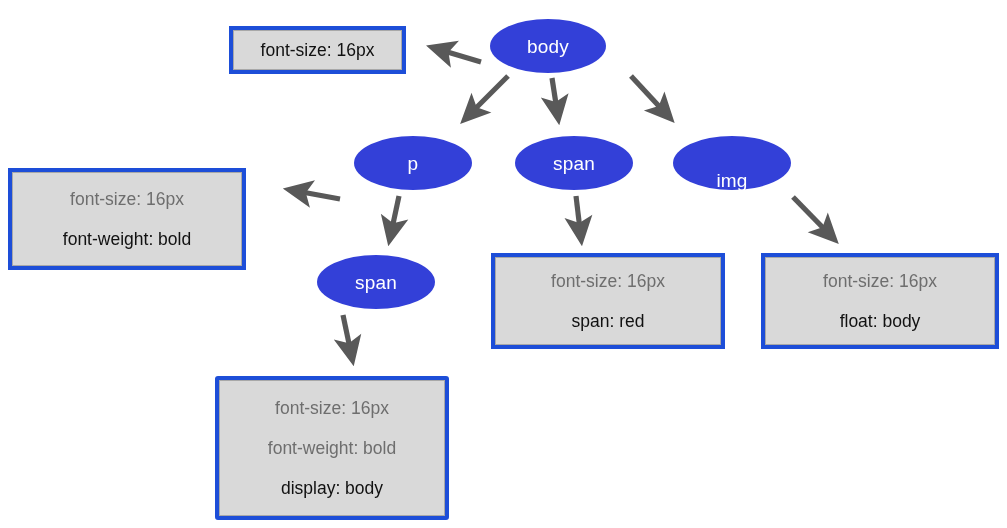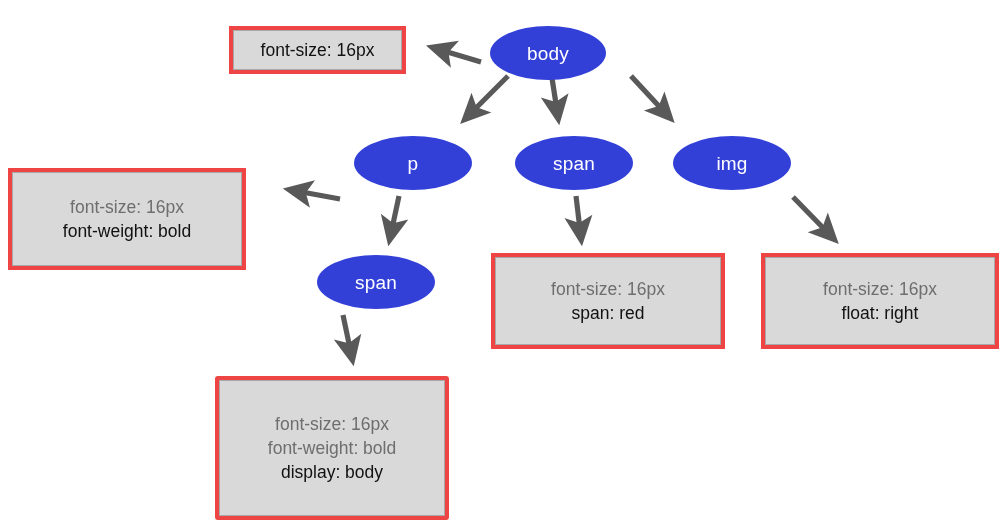--- a/index.html
+++ b/index.html
@@ -40,52 +40,52 @@
     line-height: 1;
     letter-spacing: 0.2px;
     z-index: 3;
   }
 
   
   .box {
     position: absolute;
     box-sizing: border-box;
     background: #d9d9d9;
-    border: 4px solid #ef4444;
+    border: 4px solid #1d4ed8;
     outline: none;
     box-shadow: inset 0 0 0 1px #a8a8a8;
     display: flex;
     flex-direction: column;
     align-items: center;
     justify-content: center;
     z-index: 2;
     padding: 4px 10px;
   }
   .box .decl {
     font-size: 17.5px;
     line-height: 1.15;
     white-space: nowrap;
     text-align: center;
   }
   .box .decl.inherited { color: #6e6e6e; }
   .box .decl.own       { color: #111111; }
 
   
-  .box .decl + .decl { margin-top: 4px; }
+  .box .decl + .decl { margin-top: 20px; }
 
   #box-body  { left: 229px; top: 26px;  width: 177px; height: 48px; }
   #box-p     { left: 8px;   top: 168px; width: 238px; height: 102px; }
   #box-span1 { left: 491px; top: 253px; width: 234px; height: 96px; }
   #box-img   { left: 761px; top: 253px; width: 238px; height: 96px; }
   #box-span2 { left: 215px; top: 376px; width: 234px; height: 144px; border-radius: 3px; }
 
-  #node-body  { left: 490px; top: 26px;  width: 116px; height: 54px; }
+  #node-body  { left: 490px; top: 19px;  width: 116px; height: 54px; }
   #node-p     { left: 354px; top: 136px; width: 118px; height: 54px; }
   #node-span1 { left: 515px; top: 136px; width: 118px; height: 54px; }
-  #node-img   { left: 673px; top: 136px; width: 118px; height: 54px; }
+  #node-img   { left: 673px; top: 136px; width: 118px; height: 54px; align-items: flex-end; }
   #node-span2 { left: 317px; top: 255px; width: 118px; height: 54px; }
 </style>
 </head>
 <body>
 
 <div id="canvas">
 
   <svg id="edges" viewBox="0 0 1007 528" width="1007" height="528" xmlns="http://www.w3.org/2000/svg">
     <defs>
       <marker id="ah" markerWidth="7" markerHeight="7" refX="4.6" refY="3.1" orient="auto" markerUnits="strokeWidth">
@@ -130,21 +130,21 @@
     <div class="decl own">font-weight: bold</div>
   </div>
 
   <div class="box" id="box-span1">
     <div class="decl inherited">font-size: 16px</div>
     <div class="decl own">span: red</div>
   </div>
 
   <div class="box" id="box-img">
     <div class="decl inherited">font-size: 16px</div>
-    <div class="decl own">float: right</div>
+    <div class="decl own">float: body</div>
   </div>
 
   <div class="box" id="box-span2">
     <div class="decl inherited">font-size: 16px</div>
     <div class="decl inherited">font-weight: bold</div>
     <div class="decl own">display: body</div>
   </div>
 
 </div>
 

